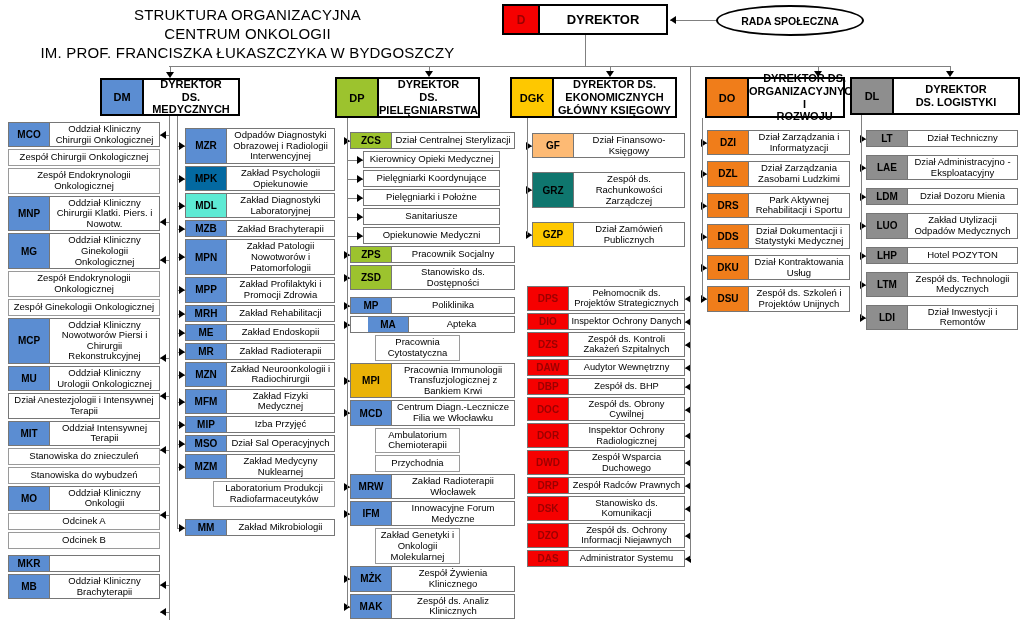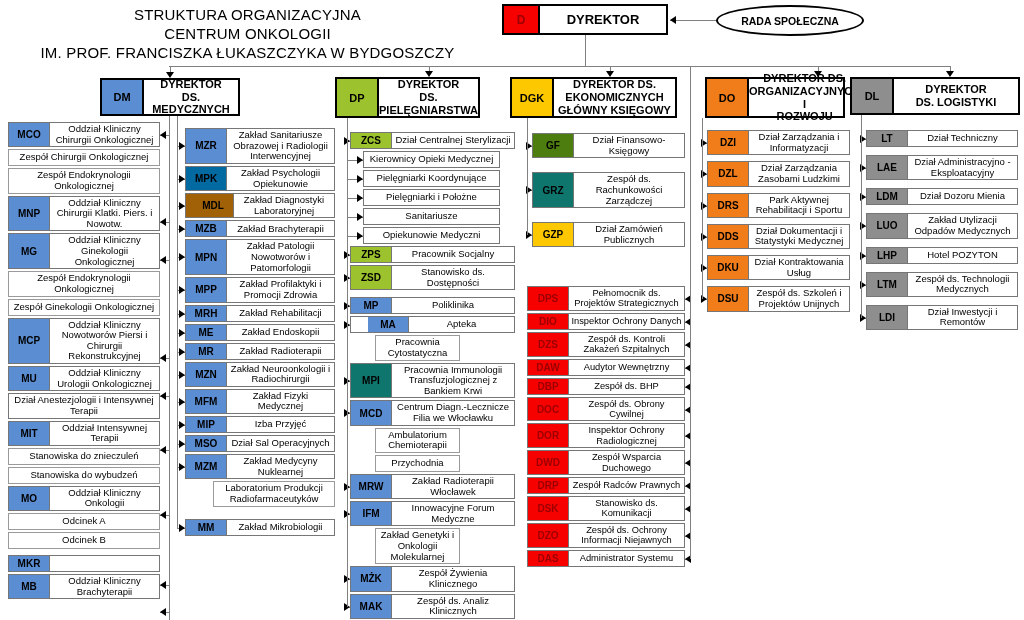--- a/index.html
+++ b/index.html
@@ -151,28 +151,28 @@
         <div class="ncode" style="background: rgb(91, 141, 210);">MKR</div>
       </div>
       <div class="node unit">
         <div class="ncode" style="background: rgb(91, 141, 210);">MB</div>
         <div class="nlabel">Oddział Kliniczny Brachyterapii</div>
       </div>
     </div>
     <div class="col" id="col-dm_col2" style="left: 185px; top: 128px; width: 150px; row-gap: 2px;">
       <div class="node unit">
         <div class="ncode" style="background: rgb(91, 141, 210);">MZR</div>
-        <div class="nlabel">Zakład Sanitariusze Obrazowej i Radiologii Interwencyjnej</div>
+        <div class="nlabel">Odpadów Diagnostyki Obrazowej i Radiologii Interwencyjnej</div>
       </div>
       <div class="node unit">
         <div class="ncode" style="background: #0369a1;">MPK</div>
         <div class="nlabel">Zakład Psychologii Opiekunowie</div>
       </div>
       <div class="node unit">
-        <div class="ncode" style="background: #a16207; padding-left: 7px;">MDL</div>
+        <div class="ncode" style="background: #5eead4;">MDL</div>
         <div class="nlabel">Zakład Diagnostyki Laboratoryjnej</div>
       </div>
       <div class="node unit">
         <div class="ncode" style="background: rgb(91, 141, 210);">MZB</div>
         <div class="nlabel">Zakład Brachyterapii</div>
       </div>
       <div class="node unit">
         <div class="ncode" style="background: rgb(91, 141, 210);">MPN</div>
         <div class="nlabel">Zakład Patologii Nowotworów i Patomorfologii</div>
       </div>
@@ -253,21 +253,21 @@
         <div class="nlabel">Poliklinika</div>
       </div>
       <div class="node unit">
         <div class="ncode" style="background: rgb(91, 141, 210); margin-left: 17px;">MA</div>
         <div class="nlabel">Apteka</div>
       </div>
       <div class="node sub">
         <div class="nlabel">Pracownia Cytostatyczna</div>
       </div>
       <div class="node unit">
-        <div class="ncode" style="background: #0f766e;">MPI</div>
+        <div class="ncode" style="background: #eab308;">MPI</div>
         <div class="nlabel">Pracownia Immunologii Transfuzjologicznej z Bankiem Krwi</div>
       </div>
       <div class="node unit">
         <div class="ncode" style="background: rgb(91, 141, 210);">MCD</div>
         <div class="nlabel">Centrum Diagn.-Lecznicze Filia we Włocławku</div>
       </div>
       <div class="node sub">
         <div class="nlabel">Ambulatorium Chemioterapii</div>
       </div>
       <div class="node sub">
@@ -288,21 +288,21 @@
         <div class="ncode" style="background: rgb(91, 141, 210);">MŻK</div>
         <div class="nlabel">Zespół Żywienia Klinicznego</div>
       </div>
       <div class="node unit">
         <div class="ncode" style="background: rgb(91, 141, 210);">MAK</div>
         <div class="nlabel">Zespół ds. Analiz Klinicznych</div>
       </div>
     </div>
     <div class="col" id="col-dgk_col" style="left: 532px; top: 133px; width: 153px; row-gap: 14px;">
       <div class="node unit">
-        <div class="ncode" style="background: #4d7c0f; text-align: center;">GF</div>
+        <div class="ncode" style="background: #fdba74; text-align: center;">GF</div>
         <div class="nlabel">Dział Finansowo-Księgowy</div>
       </div>
       <div class="node unit">
         <div class="ncode" style="background: #0f766e;">GRZ</div>
         <div class="nlabel">Zespół ds. Rachunkowości Zarządczej</div>
       </div>
       <div class="node unit">
         <div class="ncode" style="background: rgb(254, 200, 0);">GZP</div>
         <div class="nlabel">Dział Zamówień Publicznych</div>
       </div>

